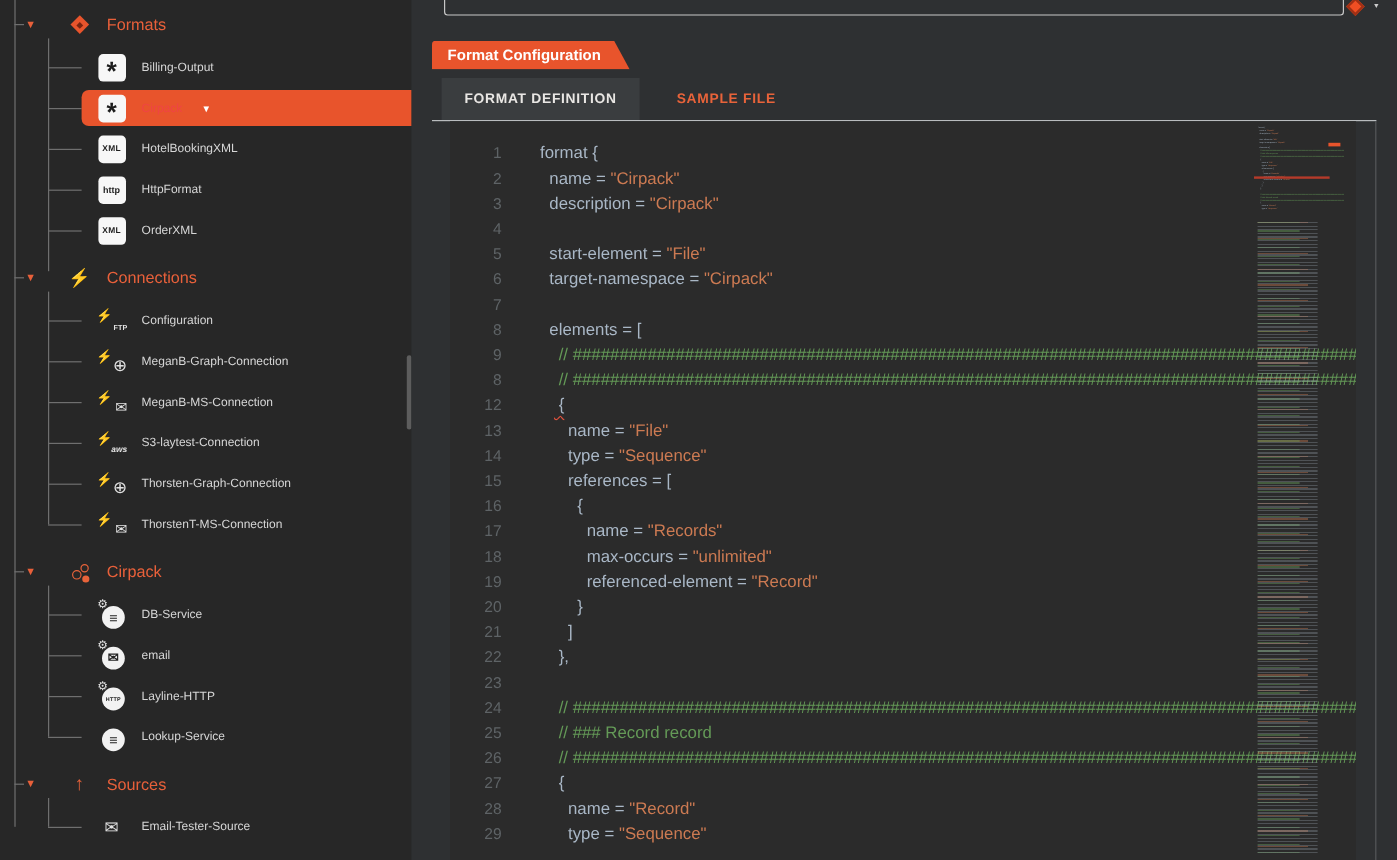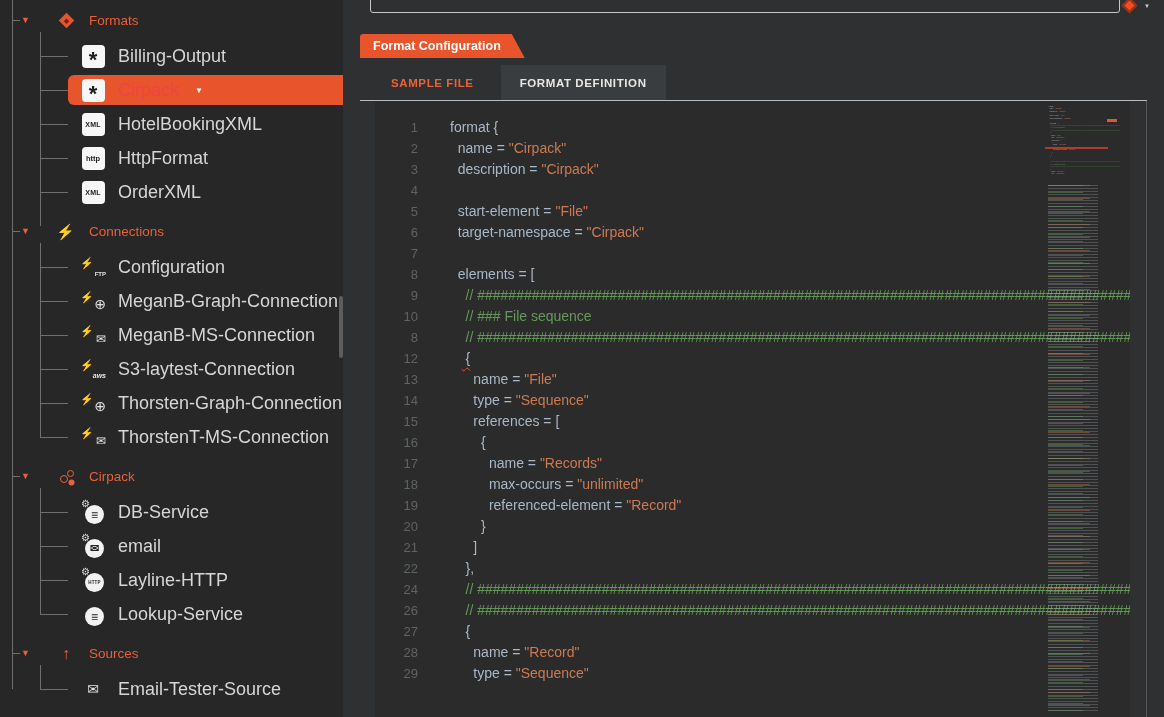--- a/index.html
+++ b/index.html
@@ -15,21 +15,21 @@
   .section { position:relative; }
   .section + .section { margin-top:4px; }
   .section-header { position:relative; height:37px; display:flex; align-items:center; padding-left:21px; cursor:pointer; }
   .section-header::before { content:""; position:absolute; left:12px; top:18px; width:8px; height:1px; background:#6f6f6f; }
   .tri { width:10px; font-size:9px; color:#e8603a; line-height:1; }
   .section-icon { margin-left:26px; width:18px; height:18px; display:flex; align-items:center; justify-content:center; position:relative; }
   .section-label { margin-left:14px; color:#e8603a; font-size:13.5px; }
   .sec-vline { position:absolute; left:40px; width:1px; background:#6f6f6f; top:30px; }
   .item { position:relative; height:34px; display:flex; align-items:center; padding-left:80px; cursor:pointer; }
   .item::before { content:""; position:absolute; left:40px; top:17px; width:28px; height:1px; background:#6f6f6f; }
-  .item-label { margin-left:12px; color:#d6d6d6; font-size:18px; position:relative; z-index:2; white-space:nowrap; }
+  .item-label { margin-left:12px; color:#d6d6d6; font-size:10px; position:relative; z-index:2; white-space:nowrap; }
   .sel-bg { position:absolute; left:68px; right:0; top:2px; bottom:2px; background:#e8542c; border-radius:6px 0 0 6px; z-index:1; }
   .item.selected .item-label { color:#ef4444; }
   .item-caret { position:relative; z-index:2; margin-left:16px; font-size:8px; color:#fff; }
   .icon-wrap { position:relative; z-index:2; width:26px; height:24px; display:flex; align-items:center; justify-content:center; }
 
   
   .badge-sq { width:23px; height:23px; background:#f7f7f7; border-radius:4px; color:#1d1d1d;
               display:flex; align-items:center; justify-content:center; font-weight:bold; }
   .g-ast { font-size:22px; transform:translateY(4px); }
   .g-xml { font-size:7px; letter-spacing:0.2px; }
@@ -309,50 +309,51 @@
   <div class="main">
     <input class="top-input" value="" style="">
     <div class="diamond-btn">
       <span class="diamond-shape"></span>
       <span class="diamond-caret">▼</span>
     </div>
 
     <div class="fc-badge">Format Configuration</div>
 
     <div class="tabs-row">
+      <div class="tab active">FORMAT DEFINITION</div>
       <div class="tab inactive">SAMPLE FILE</div>
-      <div class="tab active">FORMAT DEFINITION</div>
     </div>
     <div class="panel-edge"></div>
 
     <div class="editor">
       <div class="code-lines" id="code-lines">
           <div class="line"><span class="ln">1</span><span class="codetext"><span class="tk-p">format {</span></span></div>
           <div class="line"><span class="ln">2</span><span class="codetext"><span class="tk-p">  name = </span><span class="tk-s">"Cirpack"</span></span></div>
           <div class="line"><span class="ln">3</span><span class="codetext"><span class="tk-p">  description = </span><span class="tk-s">"Cirpack"</span></span></div>
           <div class="line"><span class="ln">4</span><span class="codetext"></span></div>
           <div class="line"><span class="ln">5</span><span class="codetext"><span class="tk-p">  start-element = </span><span class="tk-s">"File"</span></span></div>
           <div class="line"><span class="ln">6</span><span class="codetext"><span class="tk-p">  target-namespace = </span><span class="tk-s">"Cirpack"</span></span></div>
           <div class="line"><span class="ln">7</span><span class="codetext"></span></div>
           <div class="line"><span class="ln">8</span><span class="codetext"><span class="tk-p">  elements = [</span></span></div>
           <div class="line"><span class="ln">9</span><span class="codetext"><span class="tk-c">    // ####################################################################################</span></span></div>
-          <div class="line"><span class="ln">10</span><span class="codetext"><span class="tk-c">    // ### File sequence</span></span></div>
           <div class="line"><span class="ln">8</span><span class="codetext"><span class="tk-c">    // ####################################################################################</span></span></div>
           <div class="line"><span class="ln">12</span><span class="codetext"><span class="tk-p">   </span><span class="tk-e"> {</span></span></div>
           <div class="line"><span class="ln">13</span><span class="codetext"><span class="tk-p">      name = </span><span class="tk-s">"File"</span></span></div>
           <div class="line"><span class="ln">14</span><span class="codetext"><span class="tk-p">      type = </span><span class="tk-s">"Sequence"</span></span></div>
           <div class="line"><span class="ln">15</span><span class="codetext"><span class="tk-p">      references = [</span></span></div>
           <div class="line"><span class="ln">16</span><span class="codetext"><span class="tk-p">        {</span></span></div>
           <div class="line"><span class="ln">17</span><span class="codetext"><span class="tk-p">          name = </span><span class="tk-s">"Records"</span></span></div>
           <div class="line"><span class="ln">18</span><span class="codetext"><span class="tk-p">          max-occurs = </span><span class="tk-s">"unlimited"</span></span></div>
           <div class="line"><span class="ln">19</span><span class="codetext"><span class="tk-p">          referenced-element = </span><span class="tk-s">"Record"</span></span></div>
           <div class="line"><span class="ln">20</span><span class="codetext"><span class="tk-p">        }</span></span></div>
           <div class="line"><span class="ln">21</span><span class="codetext"><span class="tk-p">      ]</span></span></div>
           <div class="line"><span class="ln">22</span><span class="codetext"><span class="tk-p">    },</span></span></div>
+          <div class="line"><span class="ln">23</span><span class="codetext"></span></div>
           <div class="line"><span class="ln">24</span><span class="codetext"><span class="tk-c">    // ####################################################################################</span></span></div>
+          <div class="line"><span class="ln">25</span><span class="codetext"><span class="tk-c">    // ### Record record</span></span></div>
           <div class="line"><span class="ln">26</span><span class="codetext"><span class="tk-c">    // ####################################################################################</span></span></div>
           <div class="line"><span class="ln">27</span><span class="codetext"><span class="tk-p">    {</span></span></div>
           <div class="line"><span class="ln">28</span><span class="codetext"><span class="tk-p">      name = </span><span class="tk-s">"Record"</span></span></div>
           <div class="line"><span class="ln">29</span><span class="codetext"><span class="tk-p">      type = </span><span class="tk-s">"Sequence"</span></span></div>
         </div>
       <div class="minimap">
         <div class="minimap-inner" id="minimap-content">
             <div class="line"><span class="codetext"><span class="tk-p">format {</span></span></div>
             <div class="line"><span class="codetext"><span class="tk-p">  name = </span><span class="tk-s">"Cirpack"</span></span></div>
             <div class="line"><span class="codetext"><span class="tk-p">  description = </span><span class="tk-s">"Cirpack"</span></span></div>

